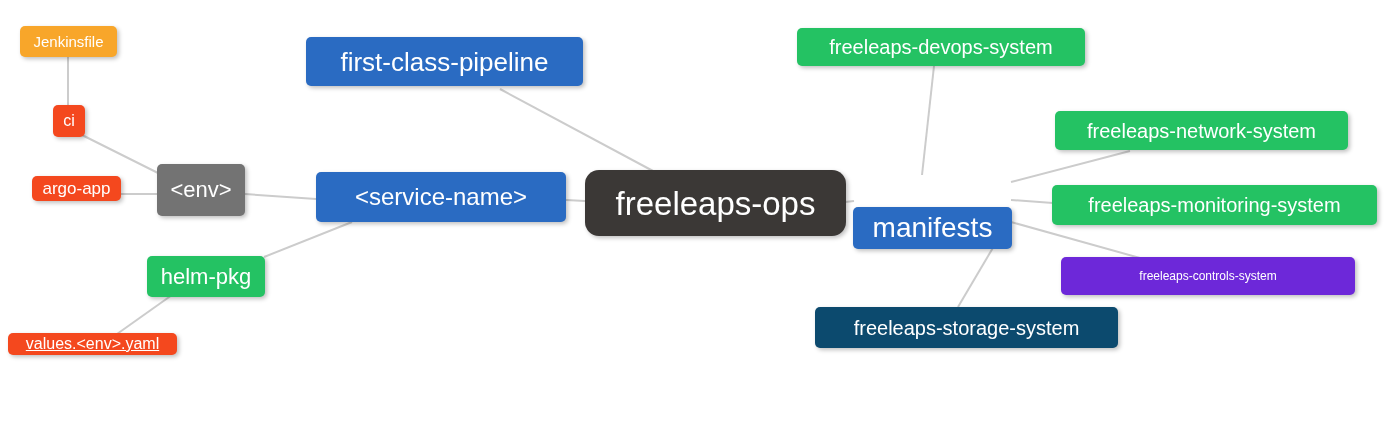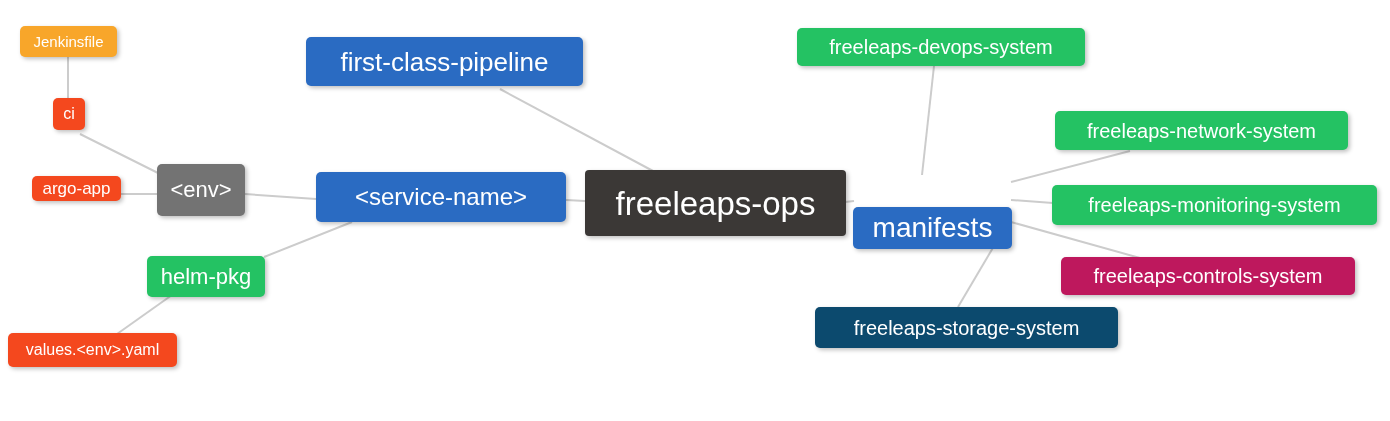--- a/index.html
+++ b/index.html
@@ -15,21 +15,21 @@
   .node{
     position:absolute;
     display:flex;align-items:center;justify-content:center;
     color:#ffffff;
     border-radius:5px;
     box-shadow:2px 2px 4px rgba(0,0,0,0.25);
     white-space:nowrap;
     line-height:1;
     user-select:none;
   }
-  .node.root{border-radius:4px;}
+  .node.root{border-radius:14px;}
 </style>
 </head>
 <body>
 
 <div class="canvas">
 
   <svg class="edges" xmlns="http://www.w3.org/2000/svg" viewBox="0 0 1390 421">
     <line x1="68" y1="57" x2="68" y2="106"></line>
     <line x1="80" y1="134" x2="168" y2="178"></line>
     <line x1="121" y1="194" x2="157" y2="194"></line>
@@ -41,41 +41,41 @@
     <line x1="845" y1="202" x2="854" y2="201"></line>
     <line x1="922" y1="175" x2="934" y2="66"></line>
     <line x1="1011" y1="182" x2="1130" y2="151"></line>
     <line x1="1011" y1="200" x2="1053" y2="203"></line>
     <line x1="1011" y1="222" x2="1140" y2="258"></line>
     <line x1="1007" y1="224" x2="958" y2="307"></line>
   </svg>
 
   <div class="node" style="left: 20px; top: 26px; width: 97px; height: 31px; font-size: 15px; background-color: rgb(248, 166, 42);">Jenkinsfile</div>
 
-  <div class="node" style="left: 53px; top: 98px; width: 32px; height: 32px; font-size: 16px; background-color: rgb(244, 72, 30);">ci</div>
+  <div class="node" style="left: 53px; top: 105px; width: 32px; height: 32px; font-size: 16px; background-color: rgb(244, 72, 30);">ci</div>
 
   <div class="node" style="left: 32px; top: 176px; width: 89px; height: 25px; font-size: 17px; background-color: rgb(244, 72, 30);">argo-app</div>
 
   <div class="node" style="left: 157px; top: 164px; width: 88px; height: 52px; font-size: 22px; background-color: #737373;">&lt;env&gt;</div>
 
   <div class="node" style="left: 147px; top: 256px; width: 118px; height: 41px; font-size: 22px; background-color: rgb(36, 194, 99);">helm-pkg</div>
 
-  <div class="node" style="left: 8px; top: 333px; width: 169px; height: 34px; font-size: 16px; background-color: rgb(244, 72, 30);">values.&lt;env&gt;.yaml</div>
+  <div class="node" style="left: 8px; top: 333px; width: 169px; height: 22px; font-size: 16px; background-color: rgb(244, 72, 30); text-decoration: underline;">values.&lt;env&gt;.yaml</div>
 
   <div class="node" style="left: 306px; top: 37px; width: 277px; height: 49px; font-size: 26px; background-color: rgb(42, 107, 194);">first-class-pipeline</div>
 
   <div class="node" style="left: 316px; top: 172px; width: 250px; height: 50px; font-size: 24px; background-color: rgb(42, 107, 194);">&lt;service-name&gt;</div>
 
   <div class="node root" style="left: 585px; top: 170px; width: 261px; height: 66px; font-size: 33px; background-color: rgb(59, 56, 54);">freeleaps-ops</div>
 
   <div class="node" style="left: 853px; top: 174px; width: 159px; height: 42px; font-size: 28px; background-color: rgb(42, 107, 194); margin-top: 33px;">manifests</div>
 
   <div class="node" style="left: 797px; top: 28px; width: 288px; height: 38px; font-size: 20px; background-color: rgb(36, 194, 99);">freeleaps-devops-system</div>
 
   <div class="node" style="left: 1055px; top: 111px; width: 293px; height: 39px; font-size: 20px; background-color: rgb(36, 194, 99);">freeleaps-network-system</div>
 
   <div class="node" style="left: 1052px; top: 185px; width: 325px; height: 40px; font-size: 20px; background-color: rgb(36, 194, 99);">freeleaps-monitoring-system</div>
 
-  <div class="node" style="left: 1061px; top: 257px; width: 294px; height: 38px; font-size: 20px; background-color: #be185d;">freeleaps-controls-system</div>
+  <div class="node" style="left: 1061px; top: 257px; width: 294px; height: 38px; font-size: 12px; background-color: #6d28d9;">freeleaps-controls-system</div>
 
   <div class="node" style="left: 815px; top: 307px; width: 303px; height: 41px; font-size: 20px; background-color: #0c4a6e;">freeleaps-storage-system</div>
 
 </div>
 
 </body></html>

